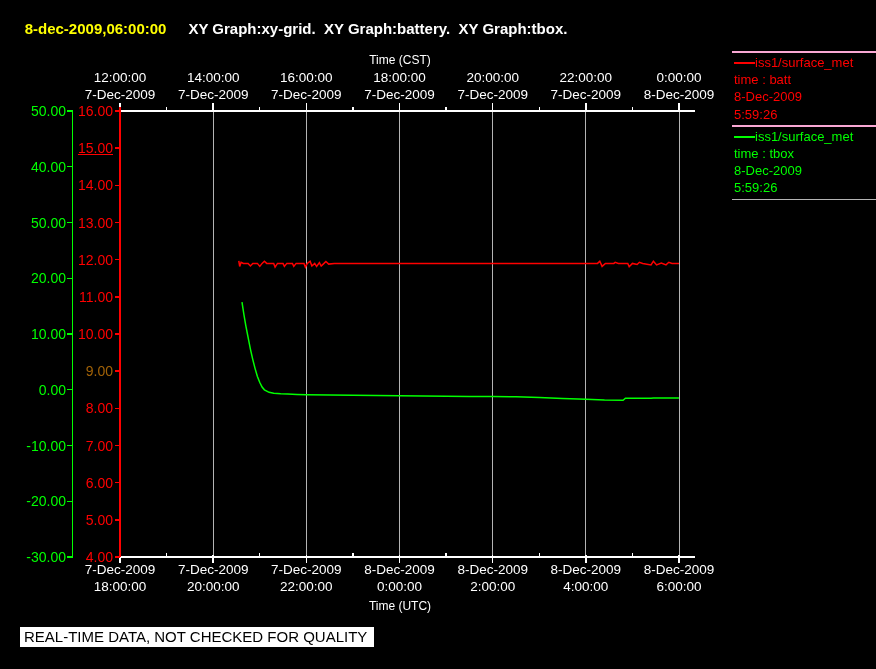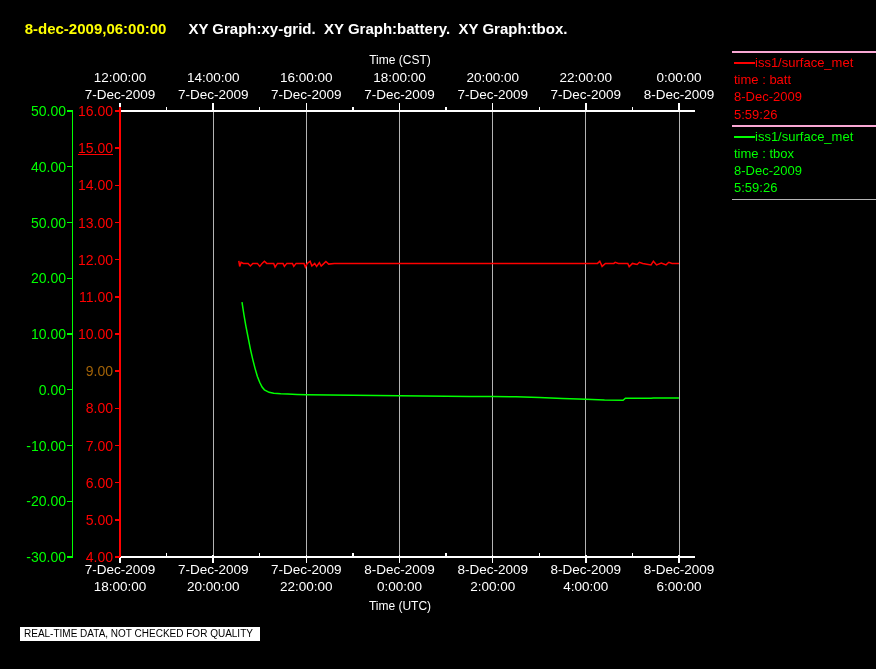--- a/index.html
+++ b/index.html
@@ -14,21 +14,21 @@
   .axis-title-bottom{left:330px;top:599px;}
   .xlabel{position:absolute;width:110px;text-align:center;color:#ffffff;font-size:13.5px;
           line-height:16.5px;white-space:pre-line;}
   .ylabel{position:absolute;font-size:14px;text-align:right;}
   .legend{position:absolute;left:732px;top:51px;width:144px;font-size:13px;line-height:17.2px;}
   .legend-entry{border-top:2px solid #f9a8d4;padding:1px 0 2px 2px;}
   .legend-entry:last-child{border-bottom:1px solid #b4b4b4;}
   .swatch{display:inline-block;width:21px;height:0;border-top:2px solid currentColor;
           vertical-align:3px;}
   .notice{position:absolute;left:20px;top:627px;background:#ffffff;color:#000000;
-          font-size:10px;padding:1px 7px 2px 4px;}
+          font-size:15px;padding:1px 7px 2px 4px;}
 </style>
 </head>
 <body>
 
 <div class="screen">
 
   <div class="titlebar">
     <span class="t-time">8-dec-2009,06:00:00</span><span class="t-graphs">XY Graph:xy-grid.  XY Graph:battery.  XY Graph:tbox.</span>
   </div>
 

